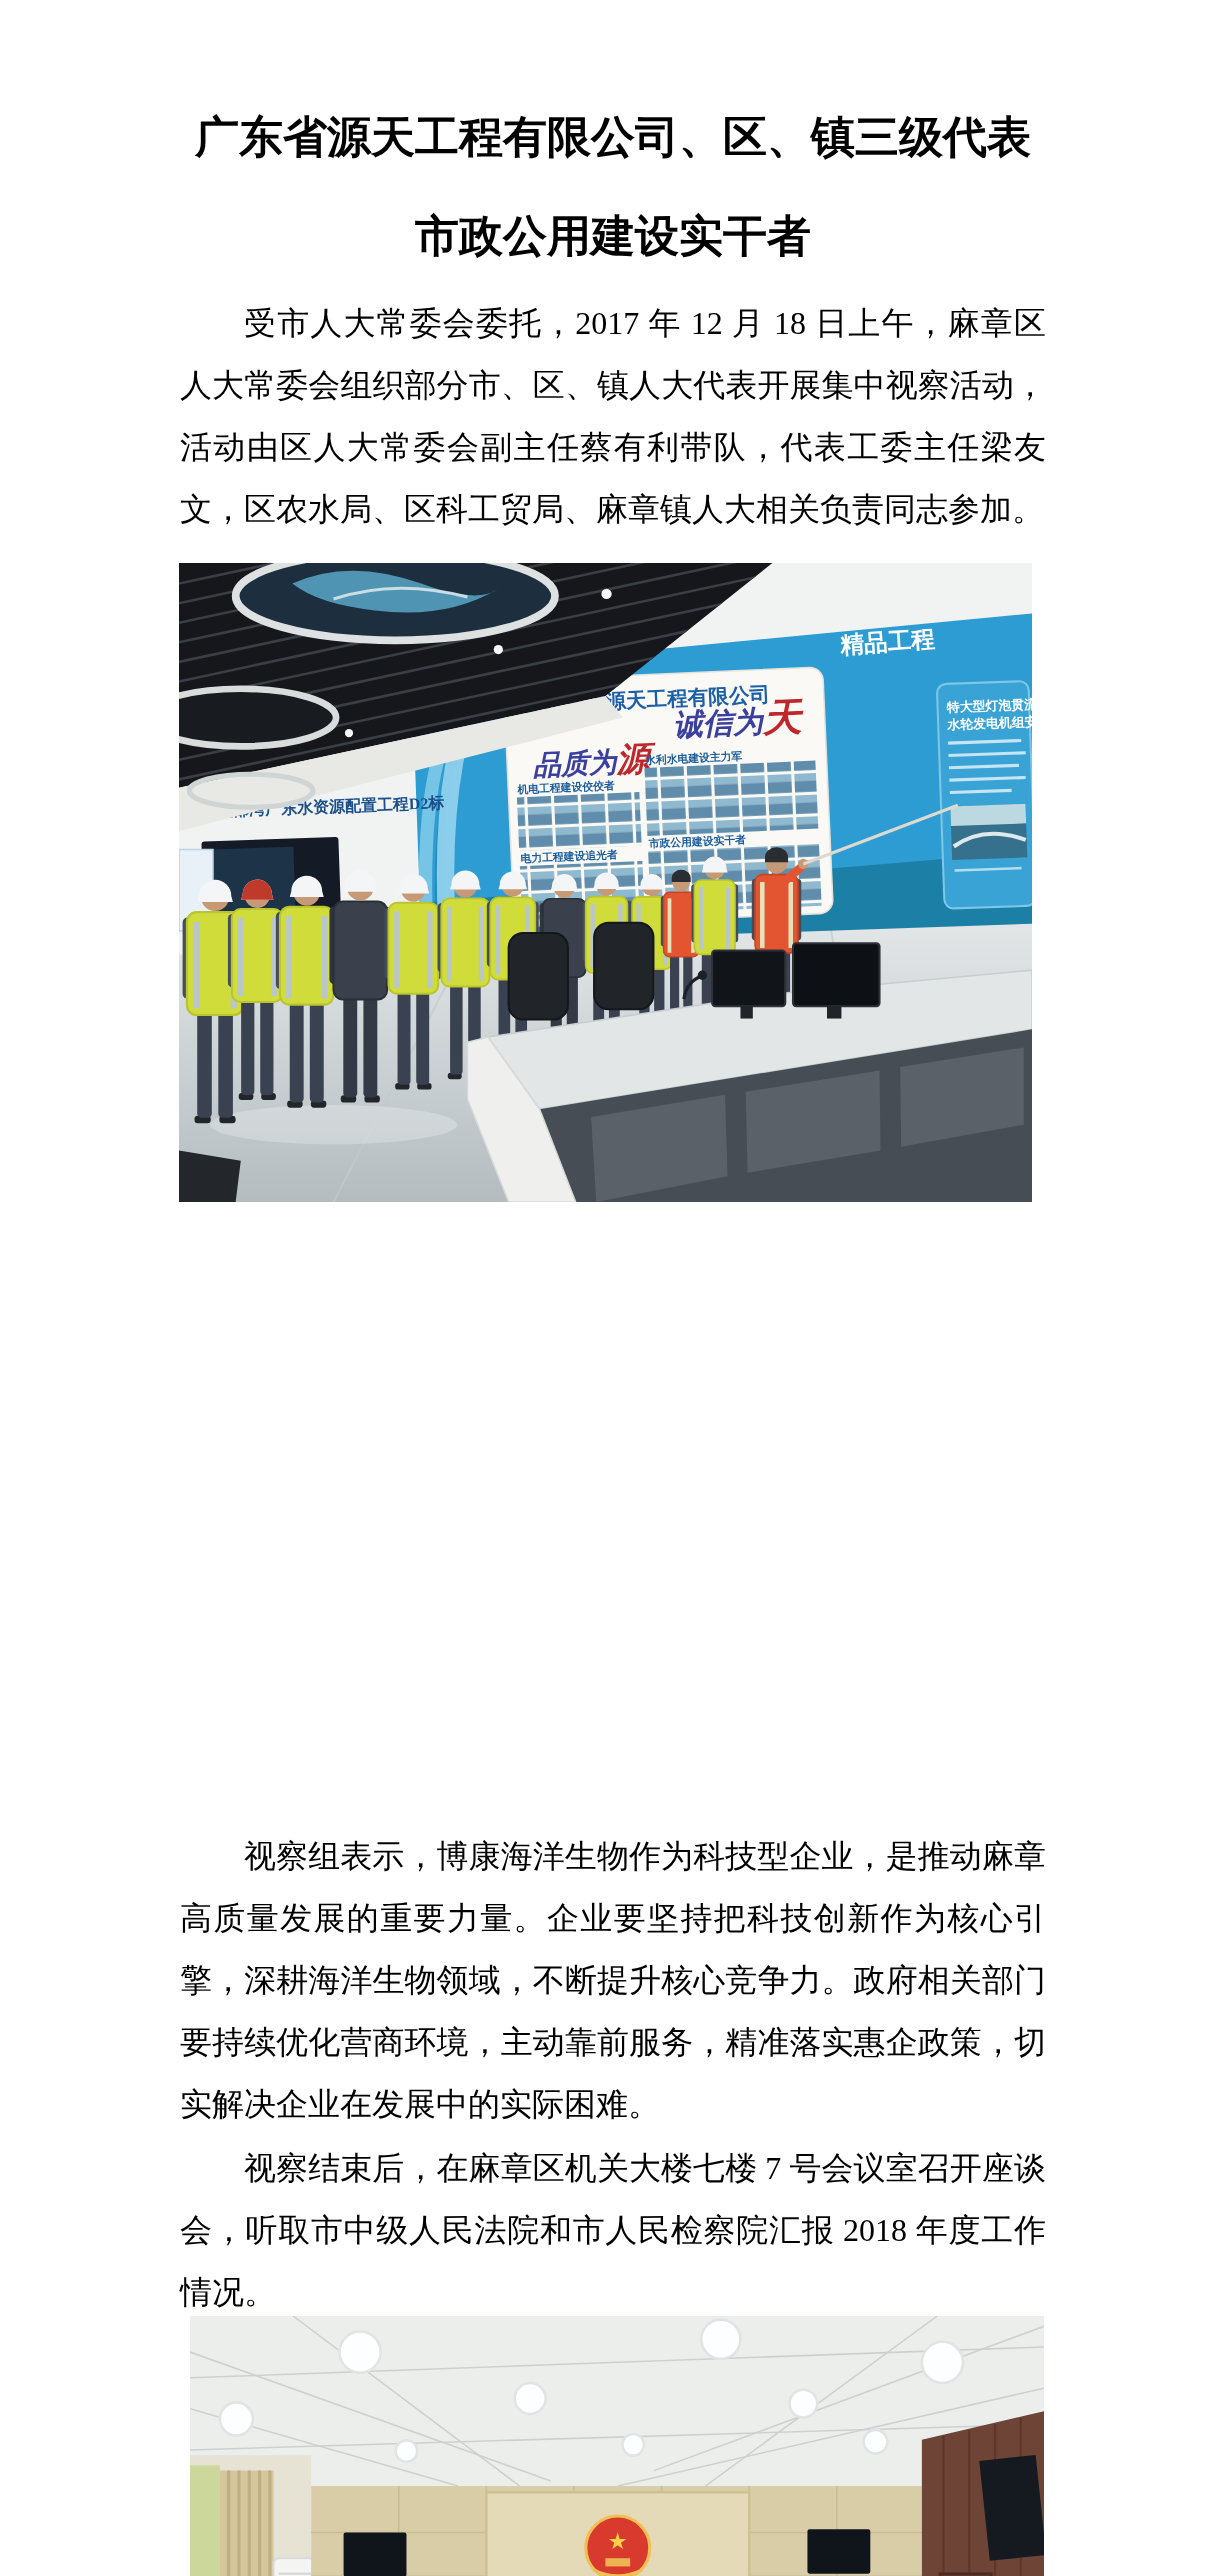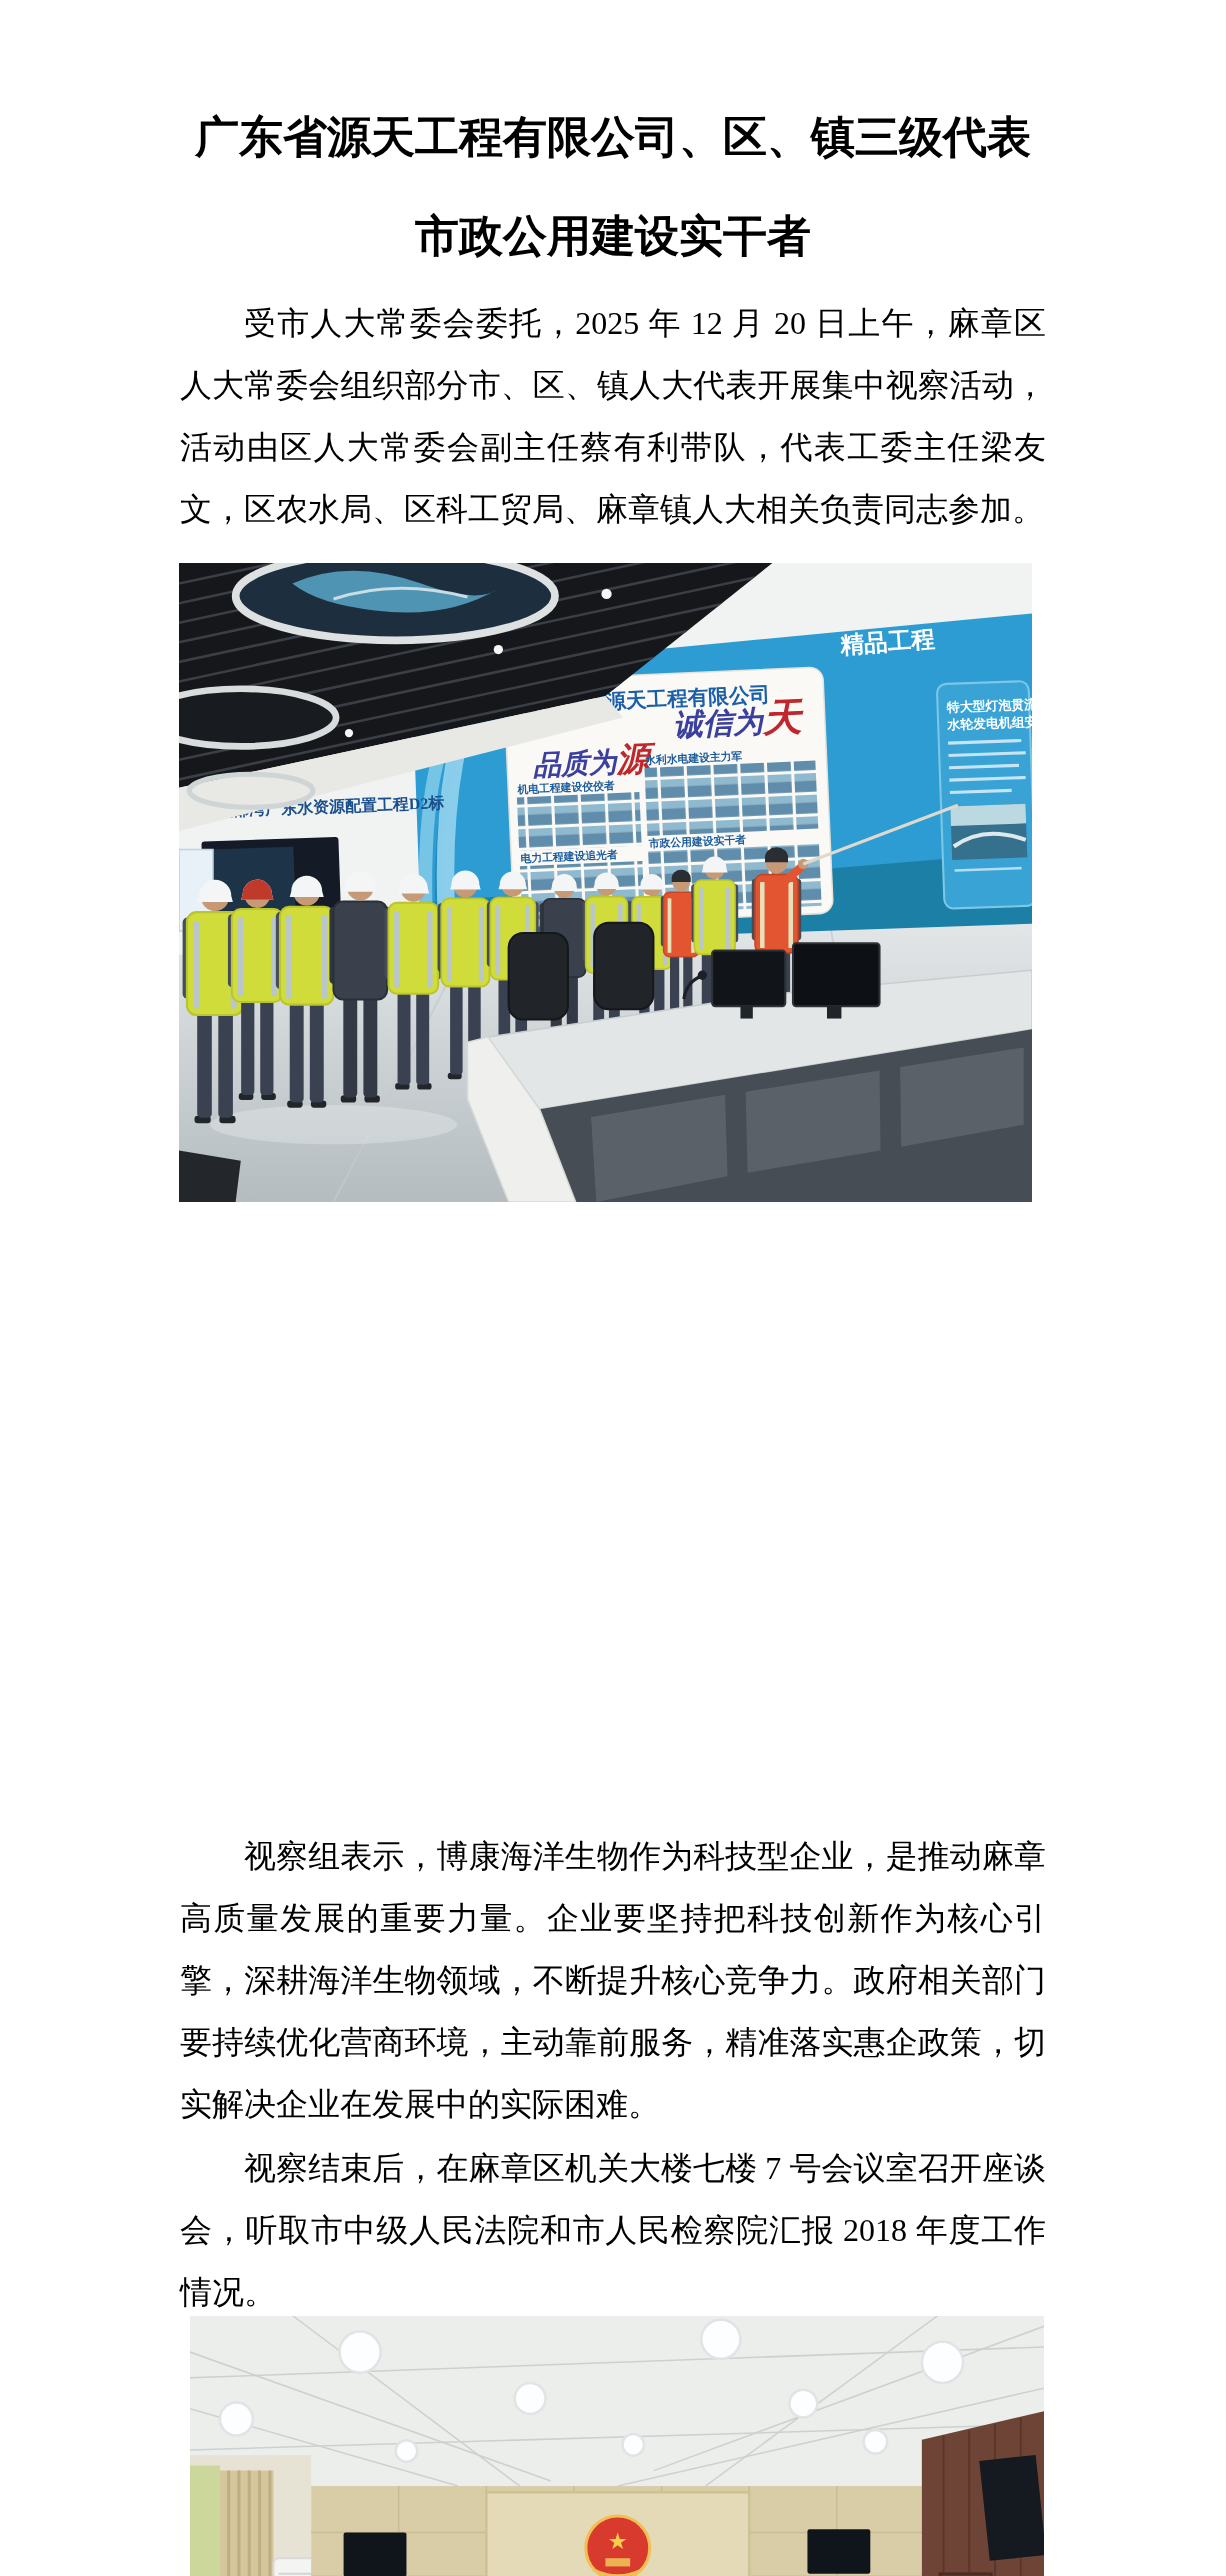--- a/index.html
+++ b/index.html
@@ -23,21 +23,21 @@
 </head>
 <body>
 
 <div class="page">
 
   <div class="title">
     <div>广东省源天工程有限公司、区、镇三级代表</div>
     <div>市政公用建设实干者</div>
   </div>
 
-  <p class="para" style="top:292px">受市人大常委会委托，2025 年 12 月 20 日上午，麻章区人大常委会组织部分市、区、镇人大代表开展集中视察活动，活动由区人大常委会副主任蔡有利带队，代表工委主任梁友文，区农水局、区科工贸局、麻章镇人大相关负责同志参加。</p>
+  <p class="para" style="top:292px">受市人大常委会委托，2017 年 12 月 18 日上午，麻章区人大常委会组织部分市、区、镇人大代表开展集中视察活动，活动由区人大常委会副主任蔡有利带队，代表工委主任梁友文，区农水局、区科工贸局、麻章镇人大相关负责同志参加。</p>
 
   <figure class="photo" style="left:179px;top:563px;width:853px;height:639px">
     <svg viewBox="0 0 1656 1240" preserveAspectRatio="none">
       <defs>
         <linearGradient id="floorG" x1="0" y1="0" x2="0" y2="1">
           <stop offset="0" stop-color="#e9eced"></stop>
             <stop offset="1" stop-color="#b4bcc0"></stop>
         </linearGradient>
         <pattern id="cells" width="52" height="42" patternUnits="userSpaceOnUse">
           <rect width="46" height="14" fill="#8fb9cf"></rect>

